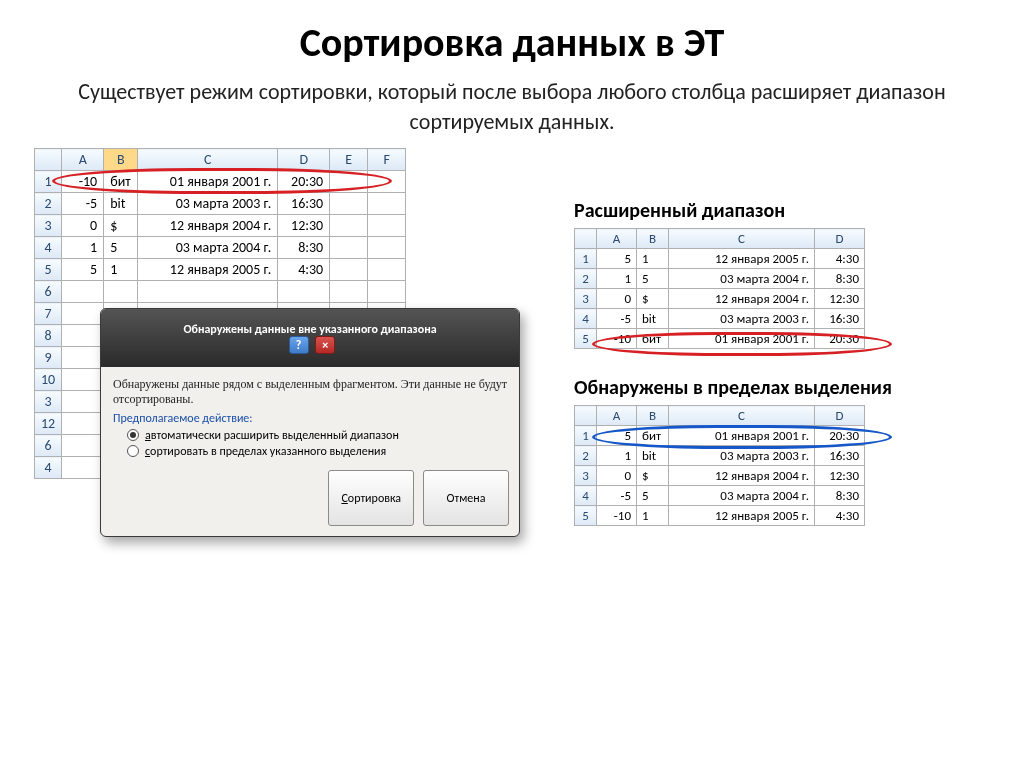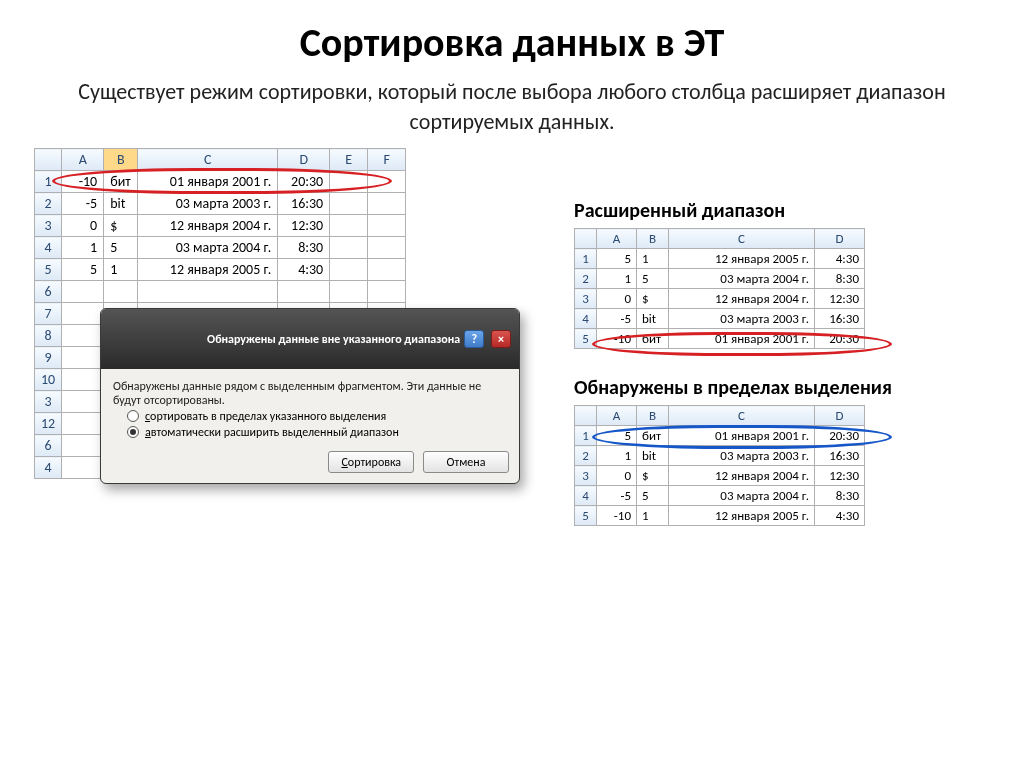--- a/index.html
+++ b/index.html
@@ -102,62 +102,63 @@
     width: 420px;
     background: #f1f0ed;
     border: 1px solid #3a3a3a;
     border-radius: 6px;
     box-shadow: 4px 6px 12px rgba(0,0,0,0.35);
     font-size: 12px;
   }
   .dialog-titlebar {
     background: linear-gradient(#545454, #2a2a2a);
     color: #fff;
-    padding: 21px 8px;
+    padding: 13px 8px;
     border-radius: 5px 5px 0 0;
     display: flex;
-    justify-content: flex-end;
+    justify-content: space-between;
     align-items: center;
     font-size: 12px;
     font-weight: bold;
+    flex-direction: column;
   }
   .dialog-titlebar .tbtn {
     display: inline-flex;
     width: 20px; height: 18px;
     background: linear-gradient(#d9534f,#b52925);
     border: 1px solid #7c1c19;
     border-radius: 3px;
     color: #fff;
     align-items: center; justify-content: center;
     margin-left: 4px;
     font-weight: bold;
   }
   .dialog-titlebar .tbtn.help {
     background: linear-gradient(#6aa5ea,#3f7cc8);
     border-color:#2a5a9a;
   }
   .dialog-body {
     padding: 10px 12px 4px 12px;
     color: #222;
   }
-  .dialog-body .msg { margin-bottom:1px; }
+  .dialog-body .msg { margin-bottom:1px;font-family:Liberation Serif, serif; }
   .dialog-body .sect-label { color:#1b4fa8; margin: 4px 0 3px 0; }
   .dialog-body .radio-row {
     margin: 2px 0 2px 14px;
     color:#000; font-size:12px;
     display:flex; align-items:center; gap:6px;
   }
   .dialog-footer {
     padding: 6px 10px 10px 10px;
     text-align: right;
   }
   .btn {
     display:inline-block;
     min-width: 86px;
-    padding: 3px 10px;
+    padding: 20px 10px;
     font-size:12px;
     background: linear-gradient(#fefefe,#e3e3e3);
     border:1px solid #8a8a8a;
     border-radius:3px;
     margin-left:6px;
     text-align:center;
   }
   .underline-first::first-letter { text-decoration: underline; }
 
   .radio {
@@ -330,29 +331,30 @@
     <div class="dialog">
       <div class="dialog-titlebar">
         <span>Обнаружены данные вне указанного диапазона</span>
         <span>
           <span class="tbtn help">?</span>
           <span class="tbtn">×</span>
         </span>
       </div>
       <div class="dialog-body">
         <div class="msg">Обнаружены данные рядом с выделенным фрагментом. Эти данные не будут отсортированы.</div>
-        <div class="radio-row">
-          <span class="radio"></span>
-          <span class="underline-first">сортировать в пределах указанного выделения</span>
-        </div>
+        <div class="sect-label">Предполагаемое действие:</div>
         <div class="radio-row">
           <span class="radio">
               <span class="dot"></span>
             </span>
           <span class="underline-first">автоматически расширить выделенный диапазон</span>
+        </div>
+        <div class="radio-row">
+          <span class="radio"></span>
+          <span class="underline-first">сортировать в пределах указанного выделения</span>
         </div>
       </div>
       <div class="dialog-footer">
         <span class="btn underline-first">Сортировка</span>
         <span class="btn">Отмена</span>
       </div>
     </div>
   </div>
 
   <div class="right-pane">

